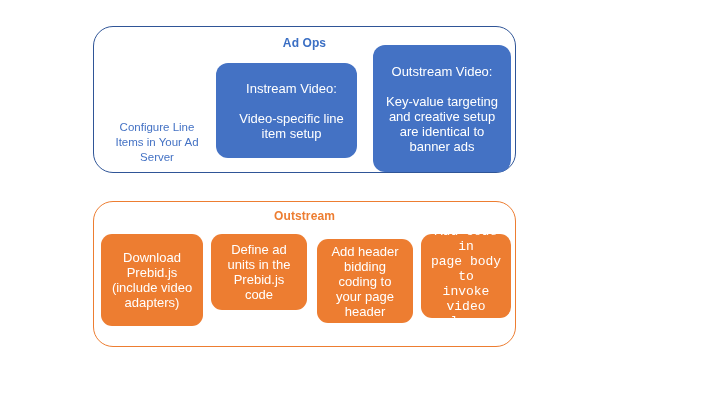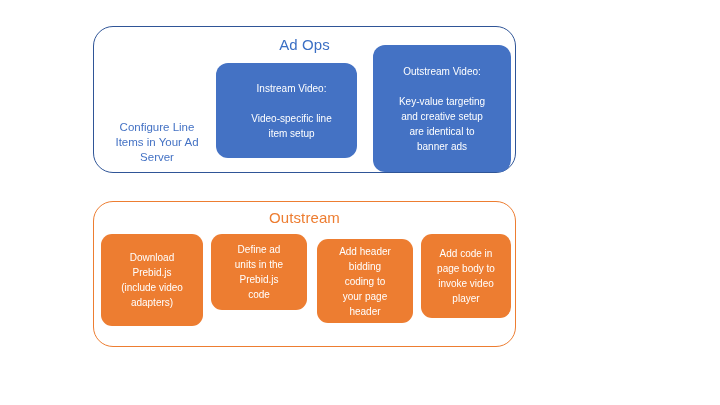--- a/index.html
+++ b/index.html
@@ -44,22 +44,22 @@
     width: 423px;
     height: 146px;
     border: 1.4px solid #ED7D31;
   }
 
   .group-title {
     position: absolute;
     left: 0;
     right: 0;
     text-align: center;
-    font-weight: normal;
-    font-size: 15px;
+    font-weight: bold;
+    font-size: 12px;
     letter-spacing: 0.1px;
     line-height: 1.2;
   }
   .group-adops .group-title {
     top: 9px;
     color: #3B6FC4;
   }
   .group-devs .group-title {
     top: 7px;
     color: #ED7D31;
@@ -81,41 +81,41 @@
 
   
   .node {
     position: absolute;
     box-sizing: border-box;
     display: flex;
     align-items: center;
     justify-content: center;
     text-align: center;
     color: #ffffff;
-    font-size: 10px;
+    font-size: 13px;
     line-height: 15px;
     white-space: pre-line;
     padding: 2px 6px;
   }
   .node-blue {
     background: #4472C4;
     border-radius: 12px;
   }
   .node-orange {
     background: #ED7D31;
     border-radius: 11px;
   }
 
   .node-instream  { left: 216px; top: 63px;  width: 141px; height: 95px; padding-left: 16px; }
   .node-outstream { left: 373px; top: 45px;  width: 138px; height: 127px; }
 
   .node-dl       { left: 101px; top: 234px; width: 102px; height: 92px; }
   .node-define   { left: 211px; top: 234px; width: 96px;  height: 76px; }
   .node-header   { left: 317px; top: 239px; width: 96px;  height: 84px; }
-  .node-body     { left: 421px; top: 234px; width: 90px;  height: 84px; }
+  .node-body     { left: 421px; top: 234px; width: 90px;  height: 84px; font-family: Liberation Mono, monospace; }
 </style>
 </head>
 <body>
 
 <div class="canvas">
 
   <div class="group group-adops">
     <div class="group-title">Ad Ops</div>
   </div>
 

